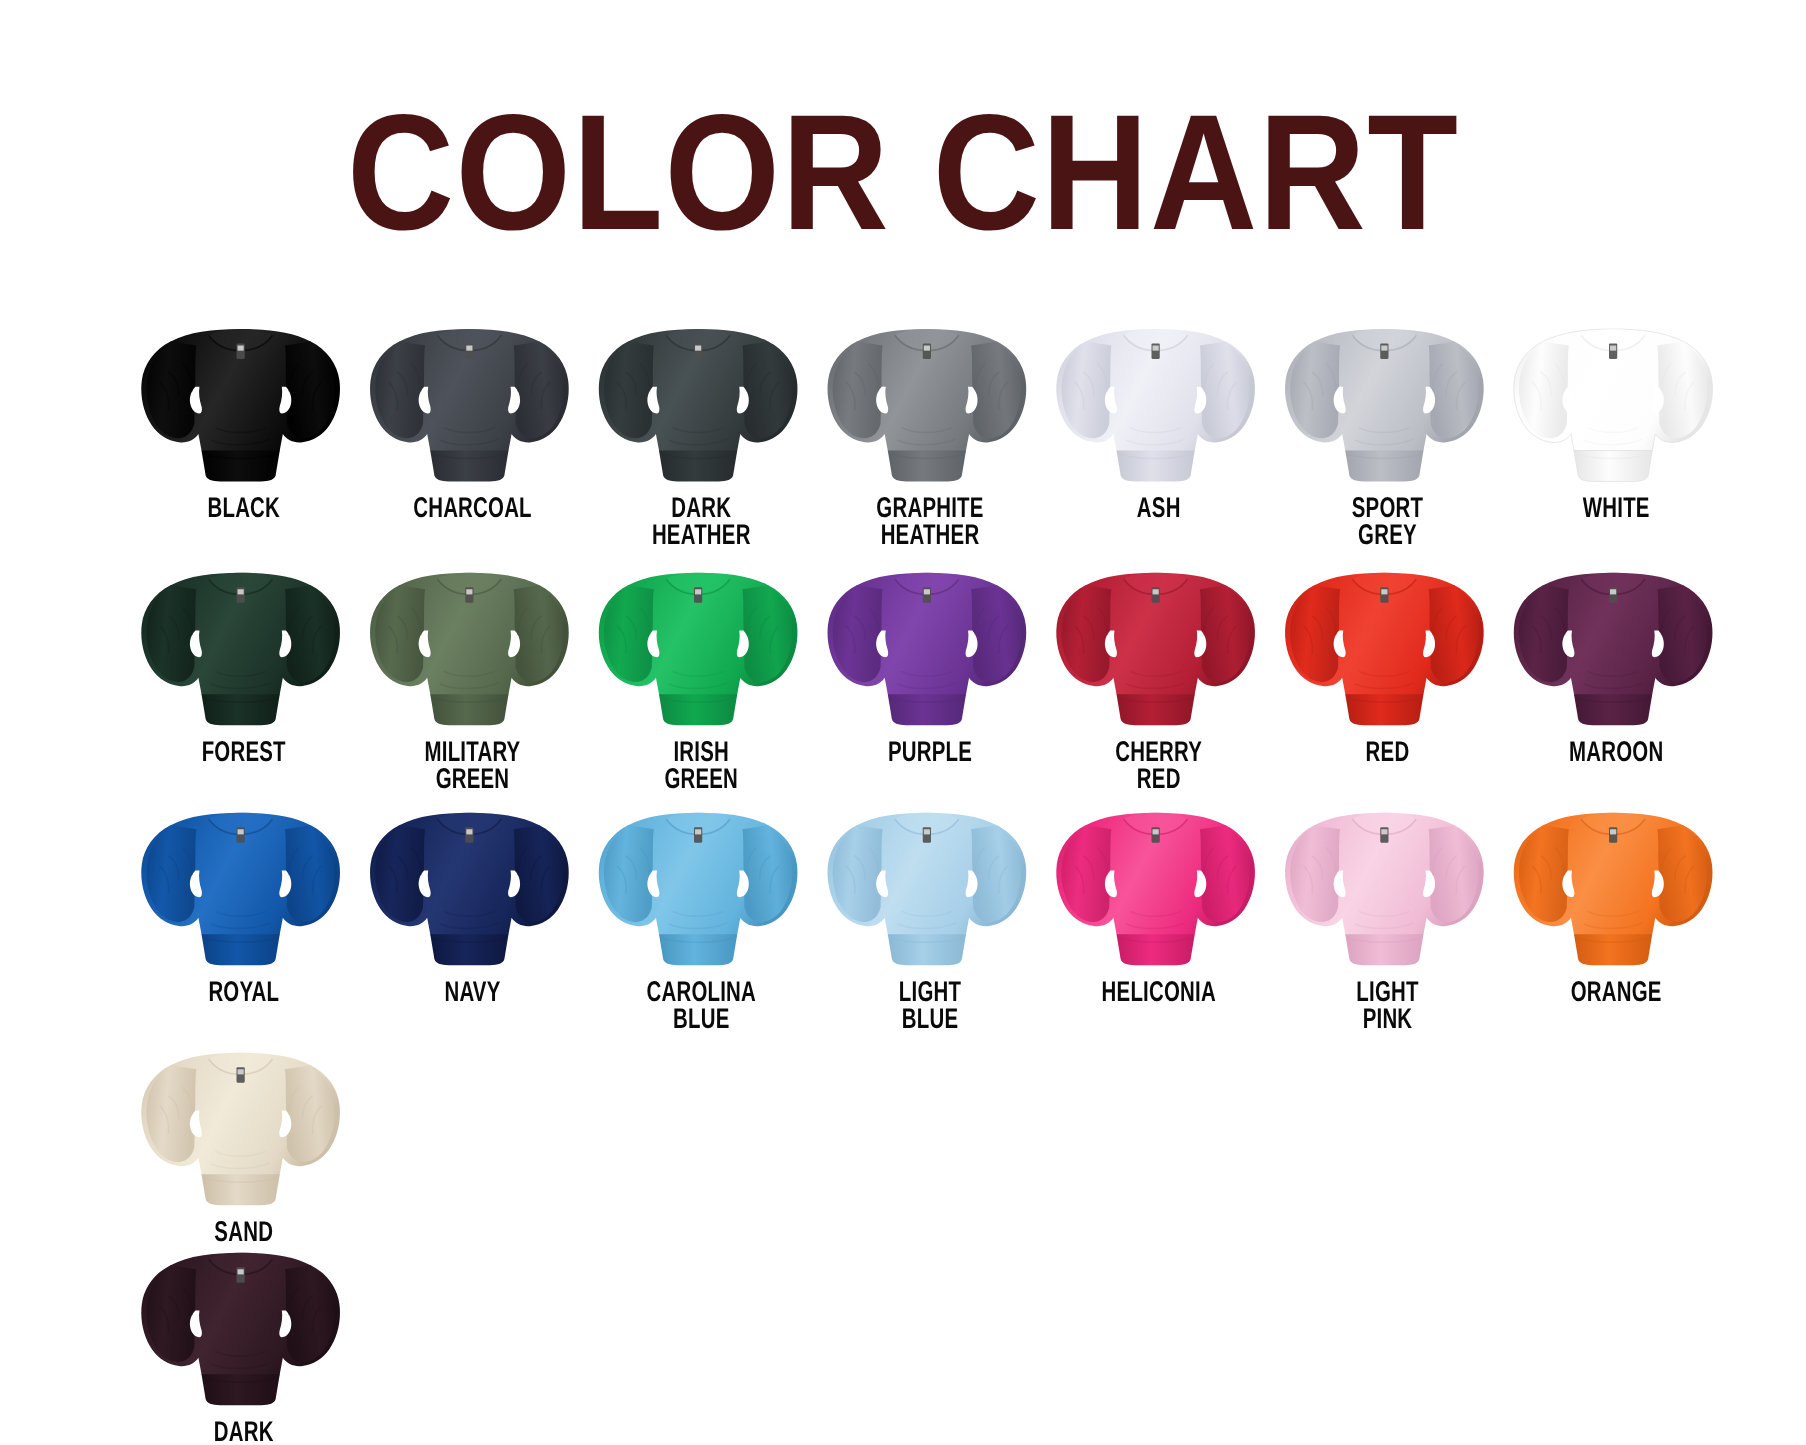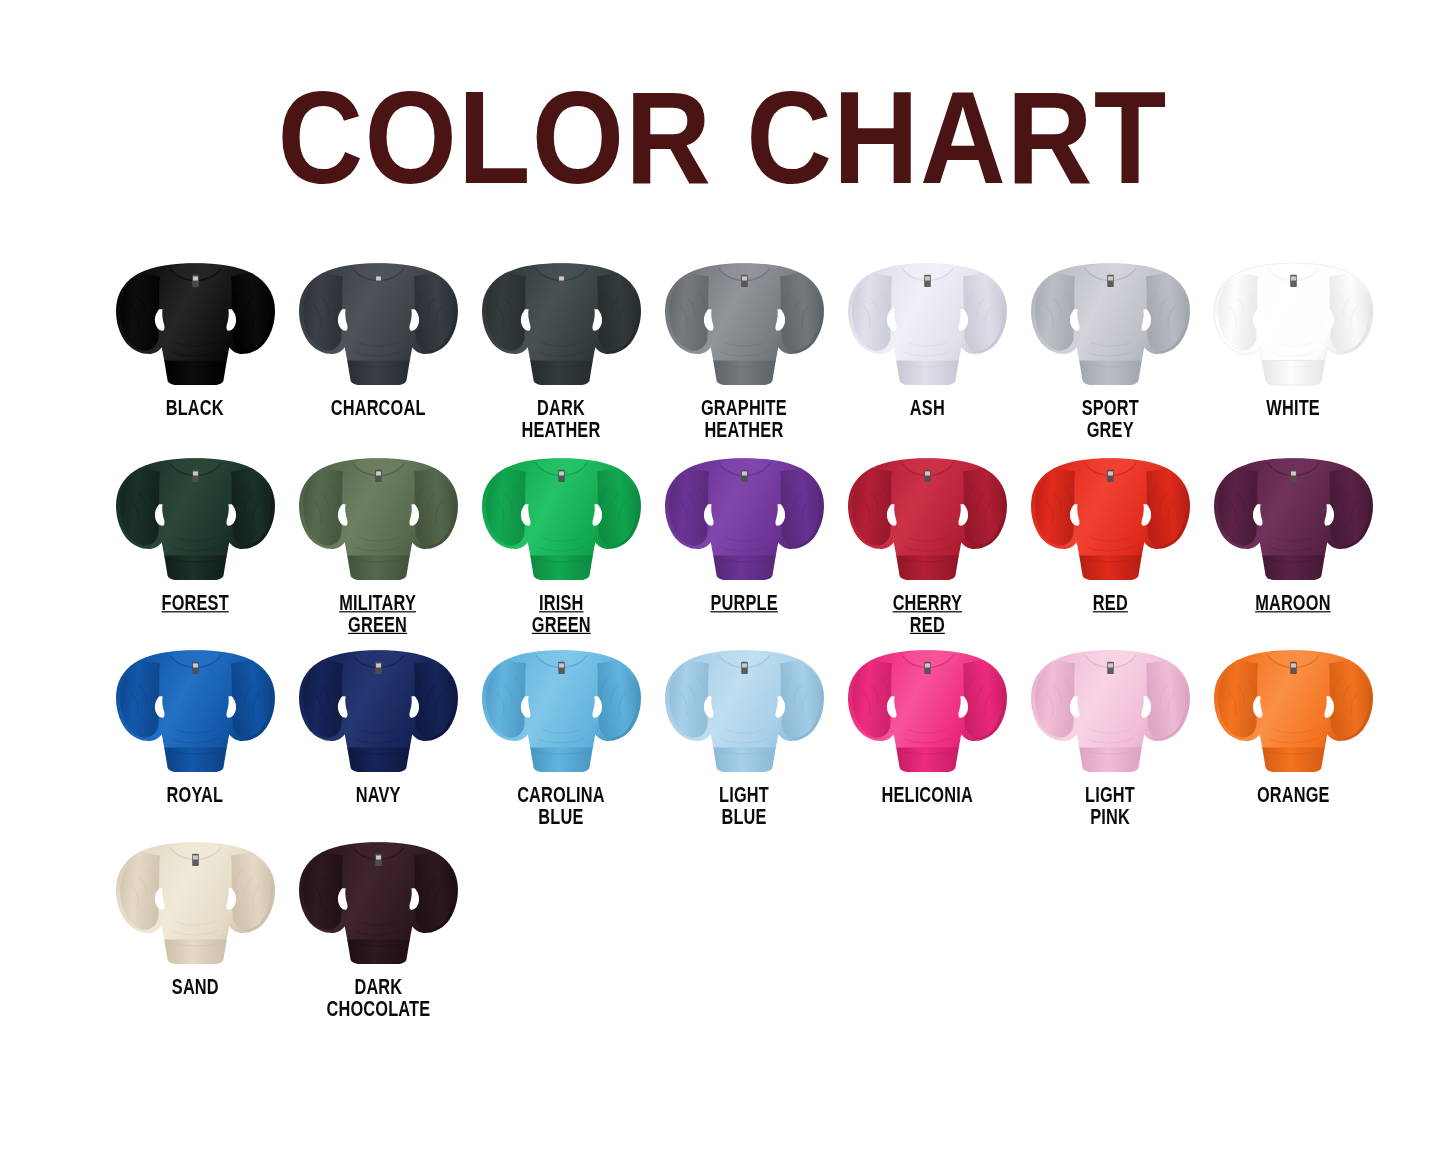--- a/index.html
+++ b/index.html
@@ -42,31 +42,30 @@
     position: absolute;
     top: 255px;
     left: 110px;
     width: 1270px;
   }
   .row {
     display: flex;
     align-items: flex-start;
   }
   .row-1 { height: 195px; }
-  .row-2 { height: 192px; text-decoration: underline; }
+  .row-2 { height: 192px; }
   .row-3 { height: 192px; }
-  .row-4 { height: 192px; }
+  .row-4 { height: 192px; flex-direction: column; }
 
   .cell {
     width: 170px;
     margin-right: 13px;
     position: relative;
     display: flex;
     flex-direction: column;
-    align-items: center;
   }
   .cell:last-child { margin-right: 0; }
 
   
   .shirt {
     width: 165px;
     height: 140px;
     display: block;
   }
 

